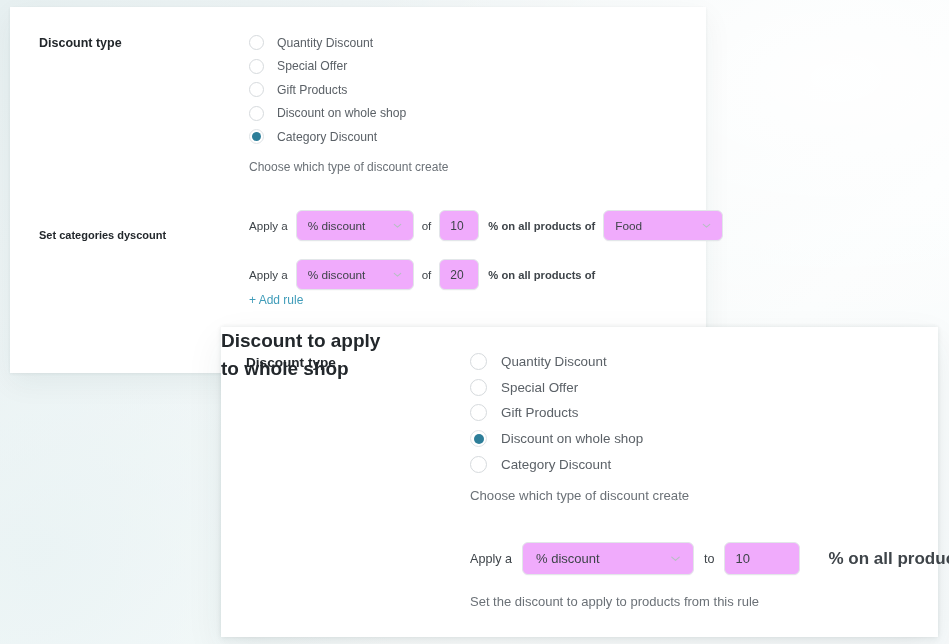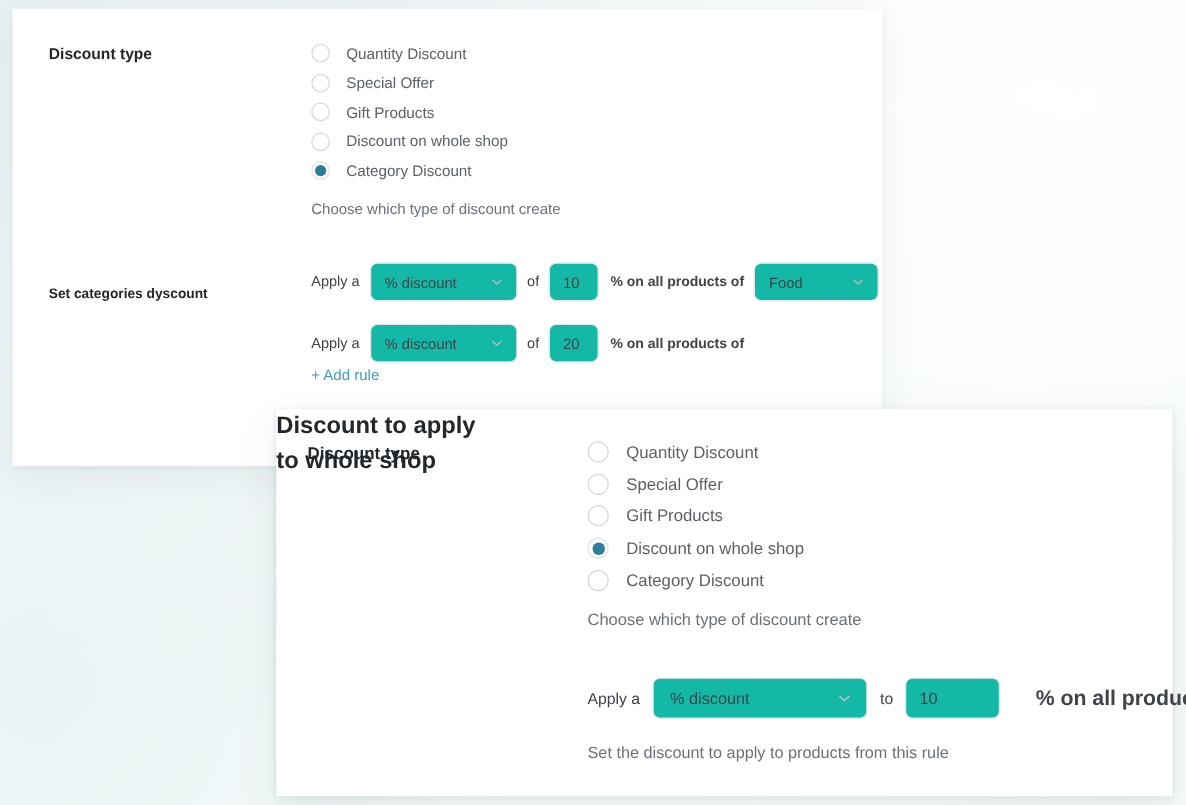--- a/index.html
+++ b/index.html
@@ -102,21 +102,21 @@
   .radio-label {
     color: #5b6167;
     white-space: nowrap;
   }
 
   
   .control {
     box-sizing: border-box;
     border: 1px solid #e2e6e9;
     border-radius: 6px;
-    background: #14b8a6;
+    background: #f0abfc;
     display: flex;
     align-items: center;
     color: #3e4449;
     box-shadow: 0 1px 1px rgba(30,50,60,0.025);
   }
   .select {
     justify-content: space-between;
     cursor: pointer;
   }
   .select .sel-text { white-space: nowrap; }
@@ -150,21 +150,21 @@
 
   .top-rule { position: absolute; left: 239px; display: flex; align-items: center; }
   #top-rule-1 { top: 203px; }
   #top-rule-2 { top: 252px; }
   .top-rule .inline-text { font-size: 11.6px; }
   .top-rule .lead { margin-right: 8px; }
   .top-rule .select-type { width: 118px; height: 31px; padding: 0 9px 0 11px; font-size: 11.8px; }
   .top-rule .mid-of { margin: 0 8px; }
   .top-rule .numbox { width: 40px; height: 31px; padding: 0 0 0 10px; font-size: 12px; }
   .top-rule .mid-pct { margin: 0 8px 0 9px; font-weight: bold; font-size: 11.2px; }
-  .top-rule .select-cat { width: 100px; height: 31px; padding: 0 9px 0 11px; font-size: 11.8px; justify-content: space-between; }
+  .top-rule .select-cat { width: 120px; height: 31px; padding: 0 9px 0 11px; font-size: 11.8px; justify-content: space-between; }
 
   #top-add-rule { position: absolute; left: 239px; top: 286px; font-size: 12px; }
 
   
   #bot-label-discount-type { left: 25px; top: 26px; font-size: 13.6px; }
   #bot-label-whole-shop {
     left: 25px; top: 216px; font-size: 19px; width: 175px;
     white-space: normal;
   }
 

